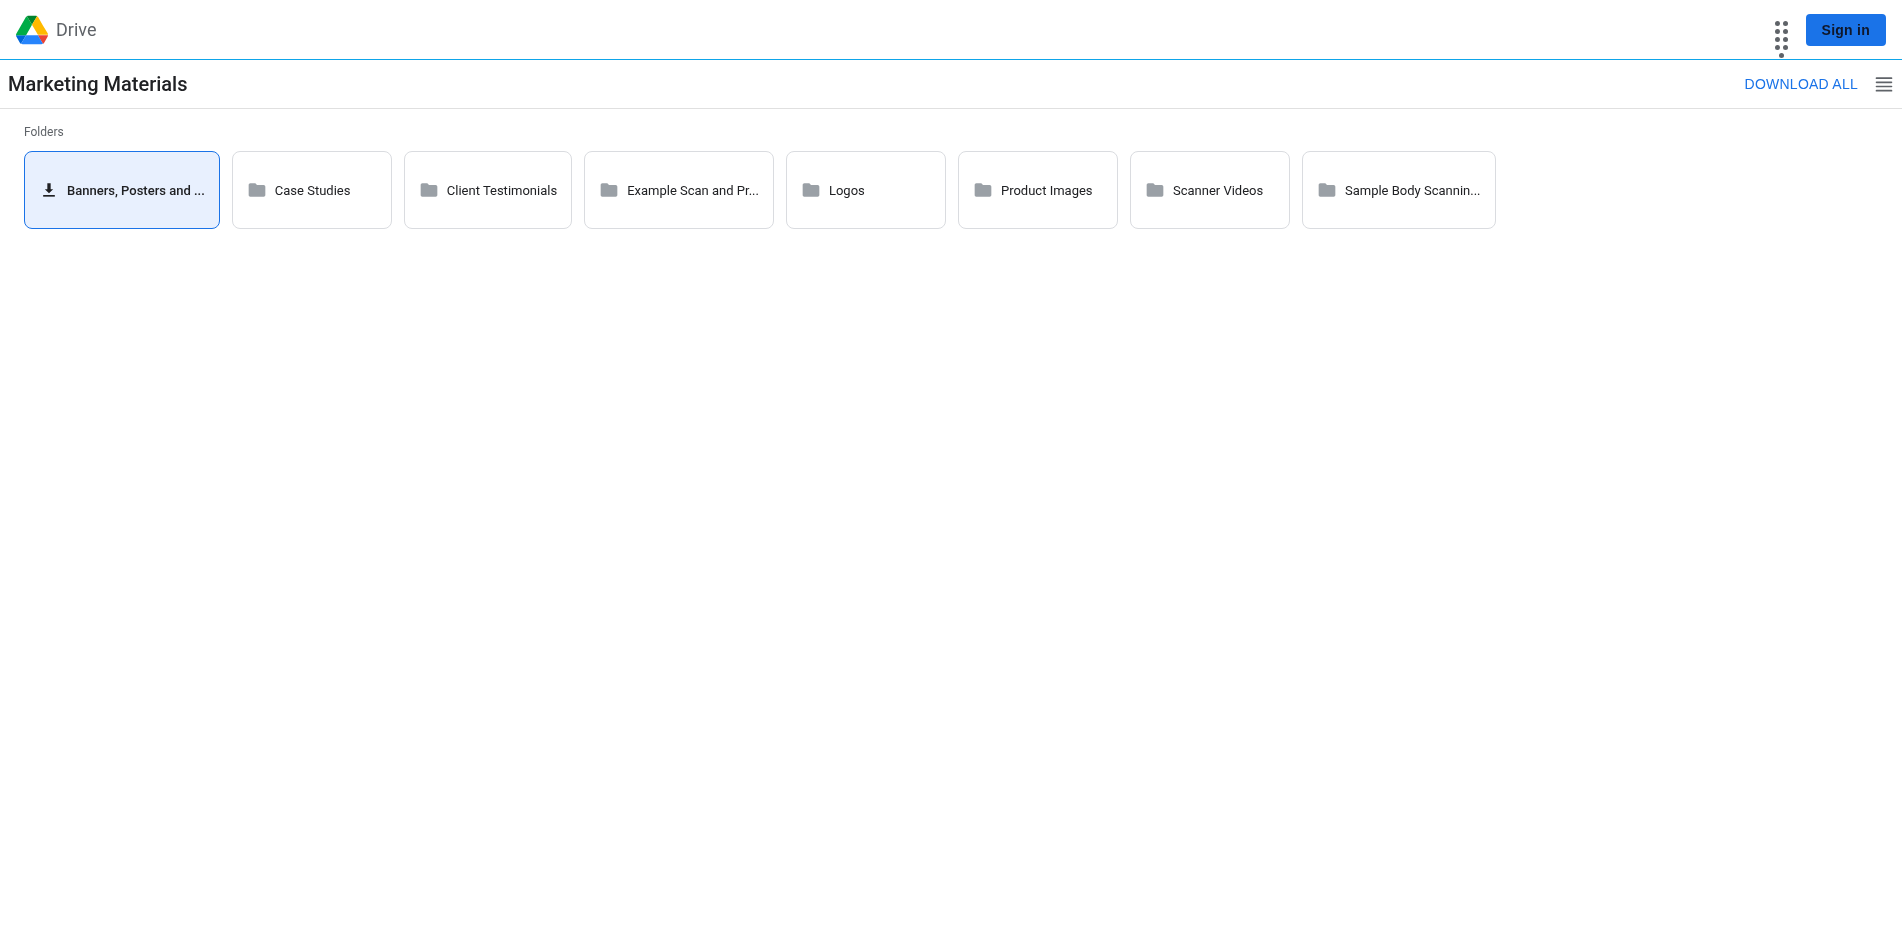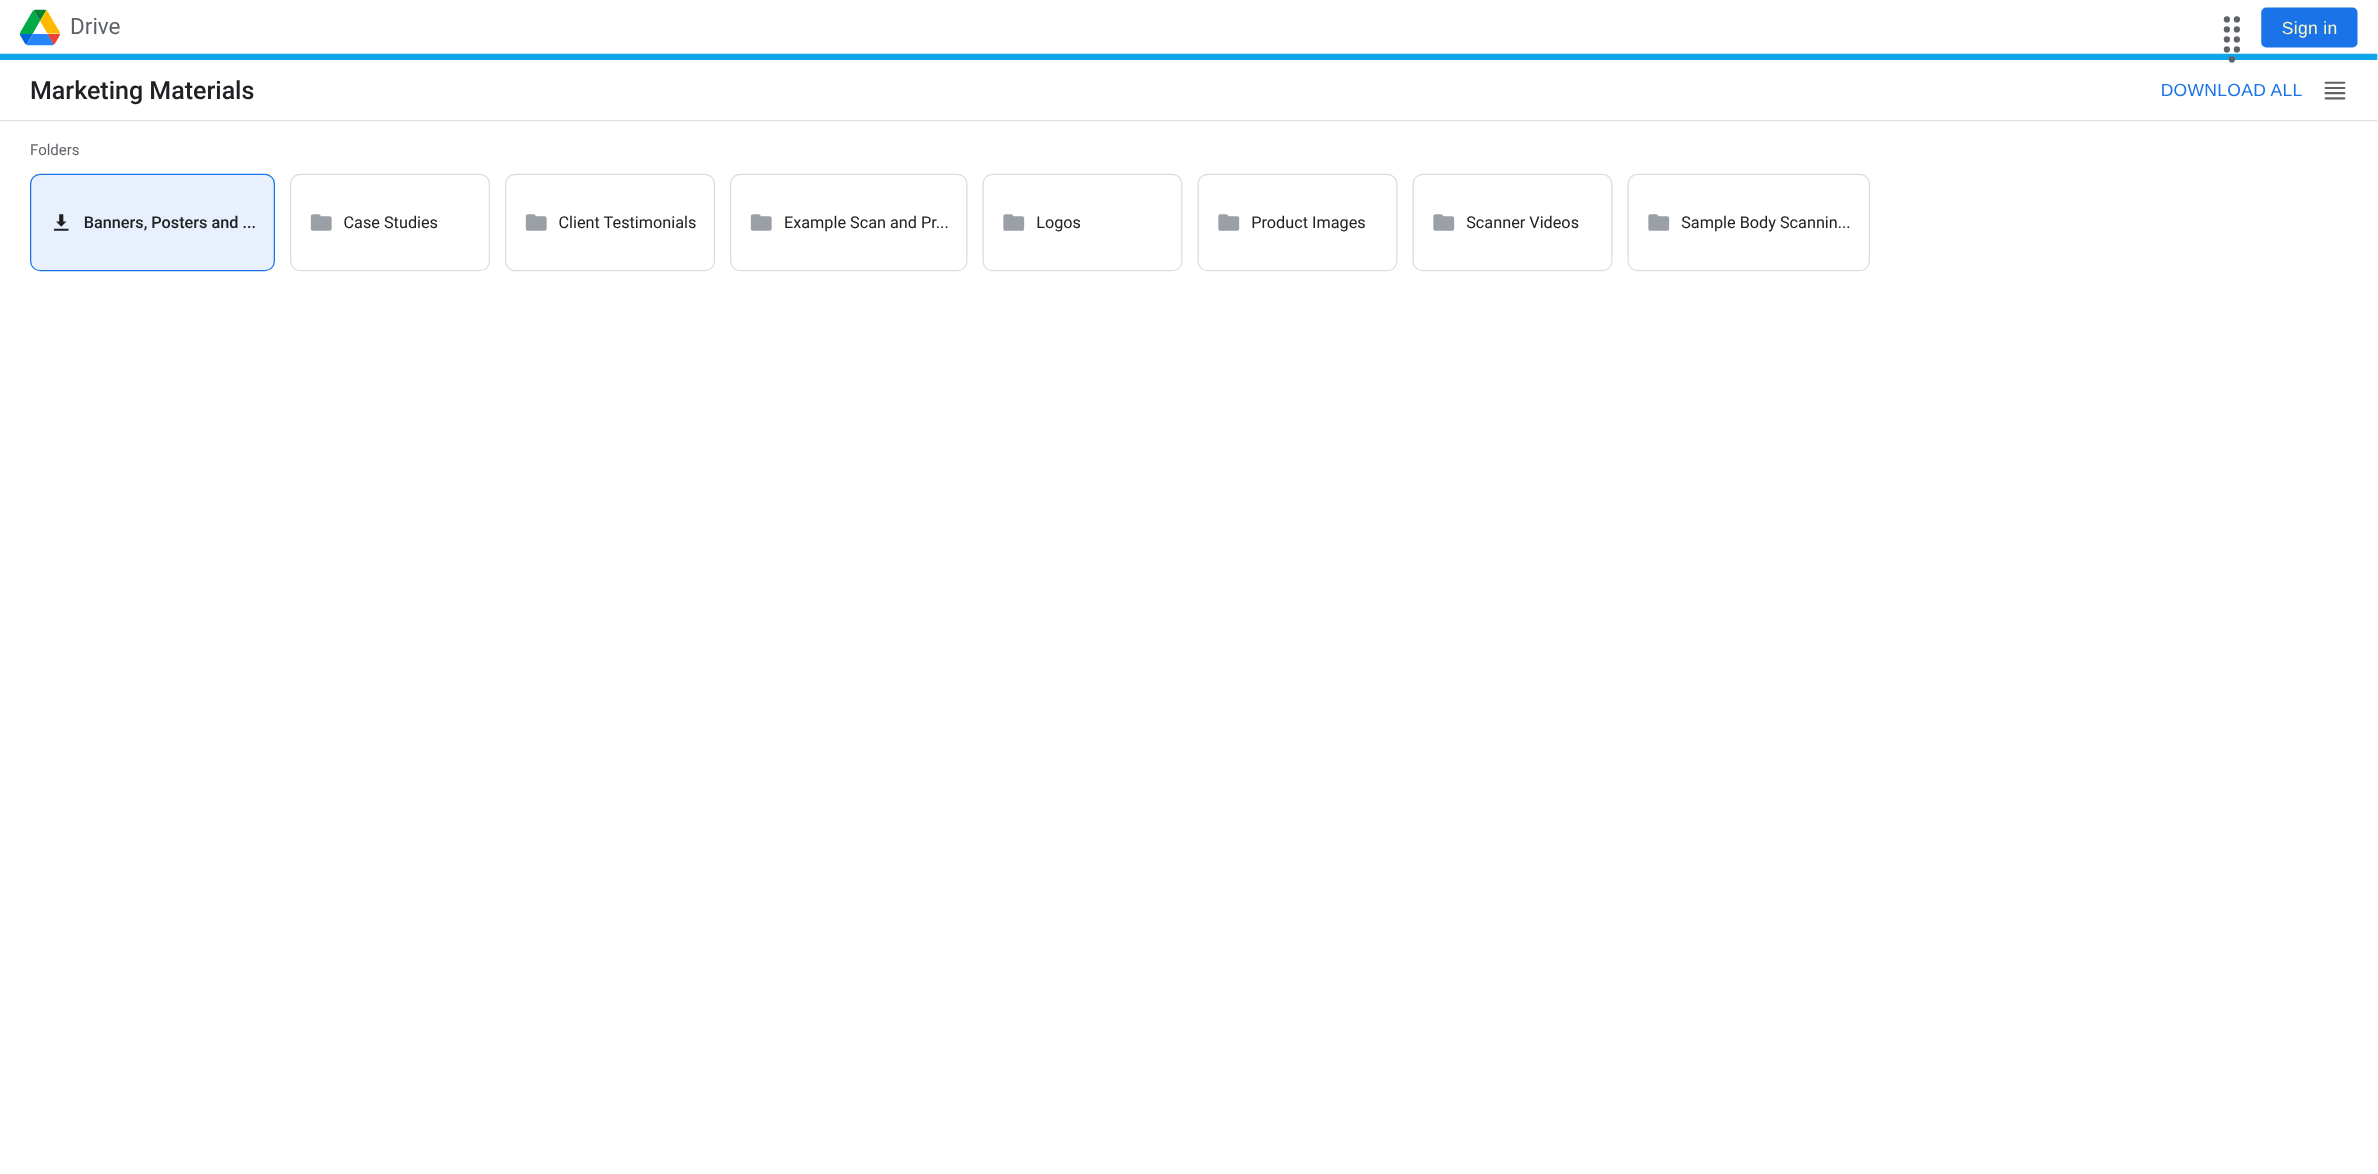--- a/index.html
+++ b/index.html
@@ -12,22 +12,22 @@
       background: #fff;
       color: #202124;
       font-size: 14px;
     }
     
     .header {
       display: flex;
       align-items: center;
       justify-content: space-between;
       padding: 8px 16px;
-      border-bottom: 5px solid #0ea5e9;
-      height: 48px;
+      border-bottom: 1px solid #0ea5e9;
+      height: 60px;
     }
     .header-left {
       display: flex;
       align-items: center;
       gap: 8px;
     }
     .drive-logo {
       width: 32px;
       height: 32px;
     }
@@ -54,34 +54,34 @@
     }
     .apps-grid-icon span {
       width: 5px;
       height: 5px;
       background: #5f6368;
       border-radius: 50%;
       display: block;
     }
     .sign-in-btn {
       background: #1a73e8;
-      color: #fef9c3;
+      color: #0f172a;
       border: none;
       border-radius: 4px;
       padding: 8px 16px;
       font-size: 14px;
-      font-weight: 400;
+      font-weight: 700;
       cursor: pointer;
       letter-spacing: 0.25px;
     }
     
     .toolbar {
       display: flex;
       justify-content: space-between;
-      padding: 12px 24px;
+      padding: 12px 8px;
       border-bottom: 1px solid #e0e0e0;
     }
     .page-title {
       font-size: 20px;
       font-weight: 500;
       color: #202124;
     }
     .toolbar-right {
       display: flex;
       align-items: center;

